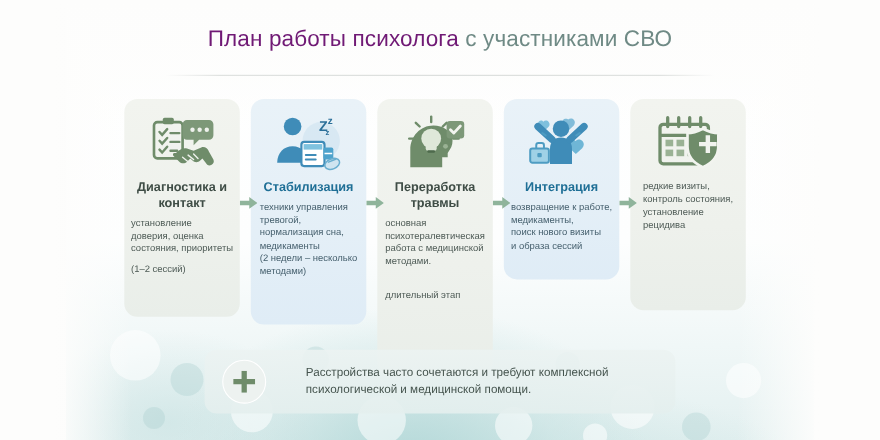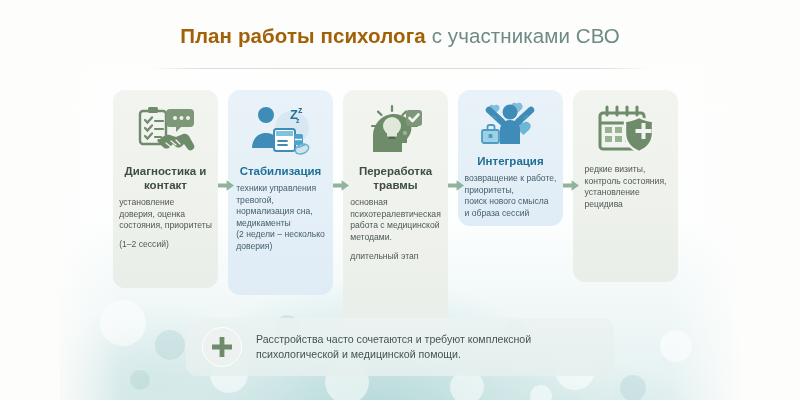--- a/index.html
+++ b/index.html
@@ -26,38 +26,38 @@
   .edge-fade-l{position:absolute;left:0;top:0;width:120px;height:400px;
     background:linear-gradient(90deg,#fdfdfc 0%,#fdfdfc 40%,rgba(253,253,252,0) 100%);}
   .edge-fade-r{position:absolute;right:0;top:0;width:130px;height:400px;
     background:linear-gradient(270deg,#fdfdfc 0%,#fdfdfc 42%,rgba(253,253,252,0) 100%);}
   .edge-fade-t{position:absolute;left:0;top:0;width:800px;height:120px;
     background:linear-gradient(180deg,#fdfdfc 0%,rgba(253,253,252,.75) 55%,rgba(253,253,252,0) 100%);}
 
   
   .header{position:absolute;left:0;top:24px;width:800px;text-align:center;z-index:5;}
   .title{font-size:20.5px;letter-spacing:.1px;white-space:nowrap;}
-  .title .bold{font-weight:bold;color:#a16207;}
+  .title .bold{font-weight:normal;color:#701a75;}
   .title .light{font-weight:normal;color:#6f8a85;}
   .divider{position:absolute;left:150px;top:68px;width:500px;height:1px;
     background:linear-gradient(90deg,rgba(210,214,212,0) 0%,#dcdfdd 10%,#d8dcda 50%,#dcdfdd 90%,rgba(210,214,212,0) 100%);z-index:5;}
 
   
   .cards{position:absolute;left:0;top:90px;width:800px;height:205px;z-index:4;}
   .card{
     position:absolute;top:0;width:105px;border-radius:12px;
     display:flex;flex-direction:column;align-items:center;
     padding:10px 5px 8px;box-sizing:border-box;
   }
   .card.green{background:linear-gradient(180deg,#f2f4ef 0%,#eef1ec 60%,#e9eee9 100%);}
   .card.blue{background:linear-gradient(180deg,#e9f2f8 0%,#e4eff7 60%,#dfecf6 100%);}
   .card.c1{left:113px;height:198px;}
   .card.c2{left:228px;height:205px;}
   .card.c3{left:343px;height:252px;}
-  .card.c4{left:458px;height:136px;}
+  .card.c4{left:458px;height:164px;}
   .card.c5{left:573px;height:192px;}
 
   .icon-wrap{height:62px;display:flex;align-items:center;justify-content:center;margin-bottom:2px;}
   .card-title{
     font-size:11.5px;font-weight:bold;line-height:14px;text-align:center;margin-bottom:5px;
   }
   .card.green .card-title{color:#3f4d46;}
   .card.blue .card-title{color:#1f6f96;}
   .card-body{
     font-size:8.6px;line-height:11.6px;text-align:left;color:#4d5a55;padding:0 2px;
@@ -65,21 +65,21 @@
   .card.blue .card-body{color:#46606e;}
   .card-body .ln{display:block;white-space:nowrap;}
 
   
   .arrow{position:absolute;top:178px;width:16px;height:13px;z-index:6;}
 
   
   .banner{
     position:absolute;left:186px;top:318px;width:428px;height:58px;border-radius:11px;
     background:linear-gradient(180deg,rgba(236,243,242,.9) 0%,rgba(228,239,238,.92) 100%);
-    display:flex;align-items:center;z-index:5;
+    display:flex;align-items:center;z-index:5;gap:22px;
   }
   .banner-icon{
     width:38px;height:38px;border-radius:50%;flex:0 0 auto;margin-left:16px;
     background:#edf2f0;border:1.5px solid #ffffff;
     display:flex;align-items:center;justify-content:center;
   }
   .banner-text{margin-left:14px;font-size:10.6px;line-height:15.5px;color:#45544e;}
   .banner-text .ln{display:block;}
 </style>
 </head>
@@ -172,21 +172,21 @@
       </div>
       <div class="card-title">
         <span class="ln">Стабилизация</span>
       </div>
       <div class="card-body">
         <span class="ln">техники управления</span>
         <span class="ln">тревогой,</span>
         <span class="ln">нормализация сна,</span>
         <span class="ln">медикаменты</span>
         <span class="ln">(2 недели – несколько</span>
-        <span class="ln">доверия)</span>
+        <span class="ln">методами)</span>
       </div>
     </div>
 
     <div class="card green c3">
       <div class="icon-wrap">
         <svg width="62" height="54" viewBox="0 0 62 54">
           <path d="M8 48V32c0-12 9-22 21-22 9 0 15 5 17 11 1 4 0 8-2 11l-2 3v4h-5v9z" fill="#6f8c6a"></path>
           <circle cx="27" cy="22" r="9" fill="#dfe8d9"></circle>
           <path d="M22 28h10v3a2 2 0 0 1-2 2h-6a2 2 0 0 1-2-2z" fill="#dfe8d9"></path>
           <rect x="23.5" y="32.5" width="7" height="2.4" rx="1" fill="#4e6a4c"></rect>
@@ -200,21 +200,21 @@
       </div>
       <div class="card-title">
         <span class="ln">Переработка</span>
         <span class="ln">травмы</span>
       </div>
       <div class="card-body">
         <span class="ln">основная</span>
         <span class="ln">психотералевтическая</span>
         <span class="ln">работа с медицинской</span>
         <span class="ln">методами.</span>
-        <span class="ln" style="margin-top:8px;">длительный этап</span>
+        <span class="ln" style="margin-top:20px;">длительный этап</span>
       </div>
     </div>
 
     <div class="card blue c4">
       <div class="icon-wrap">
         <svg width="62" height="52" viewBox="0 0 62 52">
           <path d="M39 4c2.6-2.6 6.6-2.4 8.8.3 2 2.4 1.7 6-.6 8.2l-7.6 7.2-7.4-7.2c-2.4-2.3-2.6-5.9-.5-8.3 2.2-2.6 6.1-2.7 8.7 0z" fill="#6fb3d4" opacity=".85" transform="translate(1,-1) scale(.62) translate(18,4)"></path>
           <path d="M18 11c1.8-1.9 4.8-1.8 6.4.2 1.5 1.8 1.3 4.4-.4 6l-5.5 5.2-5.4-5.2c-1.7-1.7-1.9-4.3-.4-6.1 1.6-1.9 4.4-2 5.3-.1z" fill="#7ec0dd" transform="translate(-8,-6) scale(.78) translate(10,4)"></path>
           <path d="M45 28c2.2-2.3 5.8-2.2 7.8.2 1.9 2.2 1.6 5.4-.5 7.4l-6.8 6.4-6.6-6.4c-2.1-2-2.3-5.2-.4-7.4 2-2.4 5.4-2.5 6.5-.2z" fill="#6fb6d6" transform="translate(-2,-4) scale(.85) translate(8,4)"></path>
           <circle cx="30" cy="12" r="7.5" fill="#3f8cb8"></circle>
@@ -226,22 +226,22 @@
           <g stroke="#4e9cc2" stroke-width="2" stroke-linecap="round">
             <path d="M16 18l-3-2M44 18l3-2"></path>
           </g>
         </svg>
       </div>
       <div class="card-title">
         <span class="ln">Интеграция</span>
       </div>
       <div class="card-body">
         <span class="ln">возвращение к работе,</span>
-        <span class="ln">приоритеты,</span>
-        <span class="ln">поиск нового смысла</span>
+        <span class="ln">медикаменты,</span>
+        <span class="ln">поиск нового визиты</span>
         <span class="ln">и образа сессий</span>
       </div>
     </div>
 
     <div class="card green c5">
       <div class="icon-wrap">
         <svg width="62" height="52" viewBox="0 0 62 52">
           <g stroke="#6f8c6a" stroke-width="3" stroke-linecap="round">
             <path d="M12 2v8M22 2v8M32 2v8M42 2v8"></path>
           </g>

